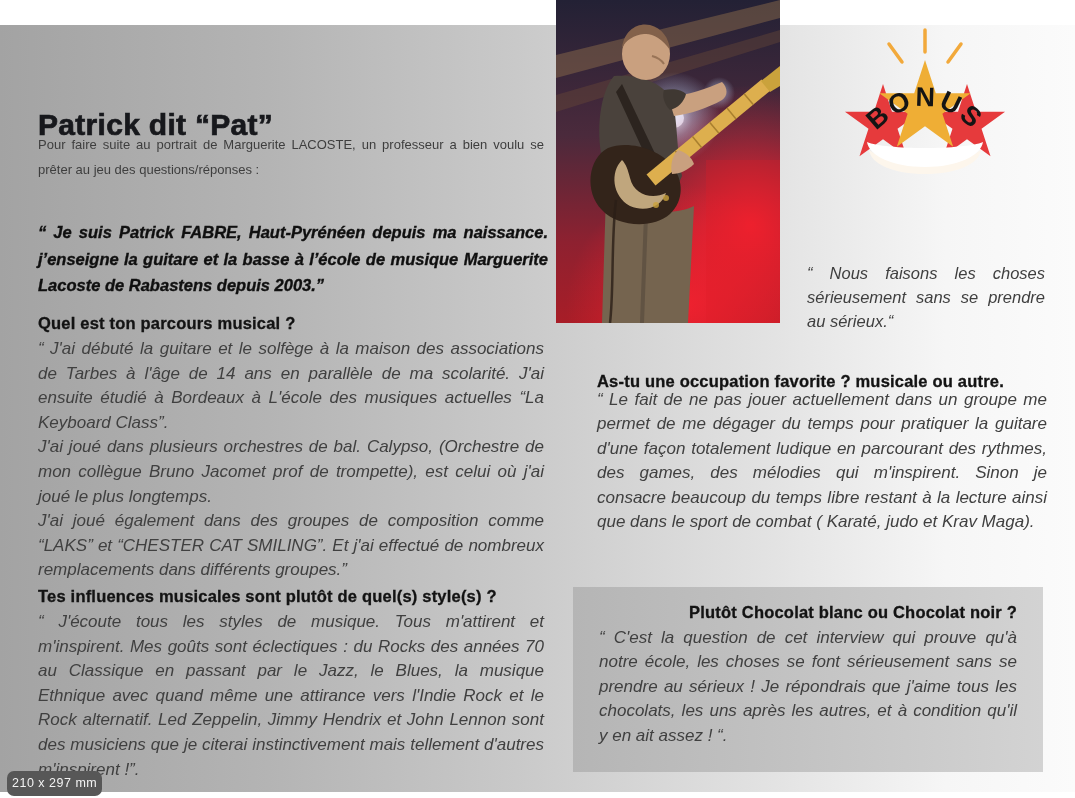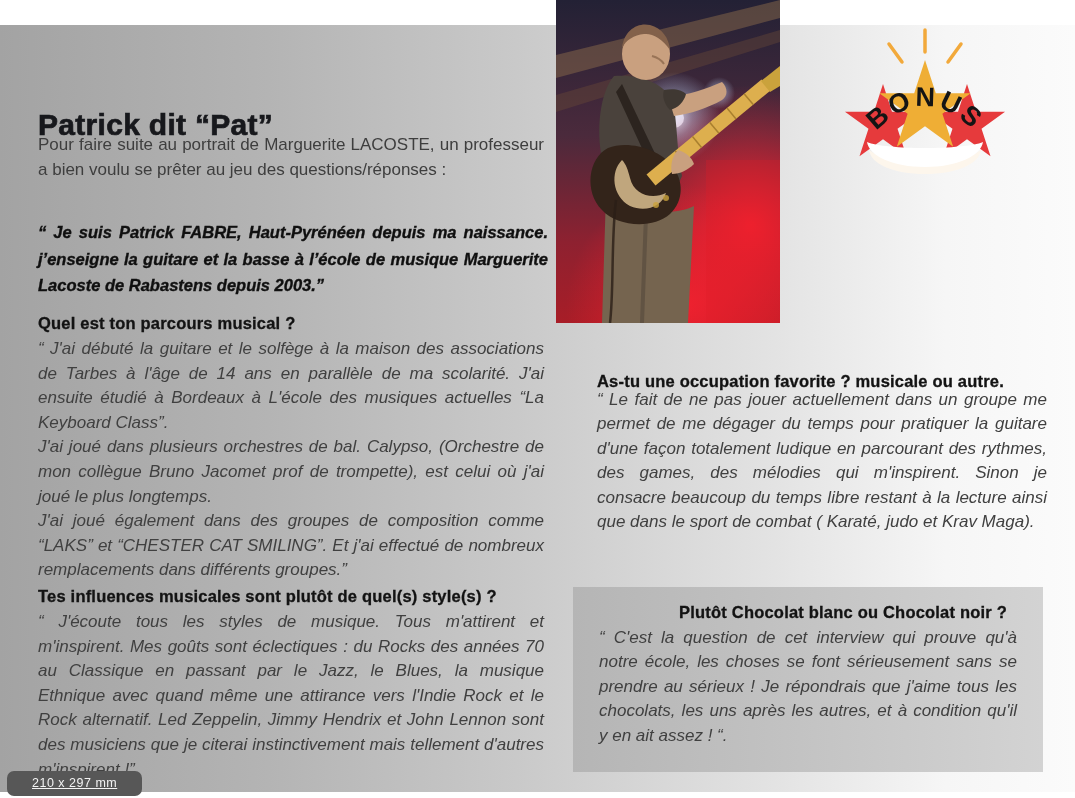--- a/index.html
+++ b/index.html
@@ -14,21 +14,21 @@
   .abs{position:absolute;}
   .kicker{
     font-size:34px;font-weight:900;color:#fa333f;letter-spacing:1px;
     -webkit-text-stroke:1.7px #fa333f;line-height:1;
   }
   .doc-title{
     font-size:30px;font-weight:900;color:#17181c;letter-spacing:.3px;
     -webkit-text-stroke:.7px #17181c;line-height:1;margin-top:20px;
   }
   .intro{
-    font-size:17px;line-height:25px;color:#3e3e3e;text-align:justify;
+    font-size:13px;line-height:25px;color:#3e3e3e;text-align:justify;
   }
   .lead-quote{
     font-size:16.5px;line-height:26.5px;font-weight:800;font-style:italic;
     color:#101010;text-align:justify;-webkit-text-stroke:.35px #101010;
   }
   .qh{
     font-size:16.5px;font-weight:800;color:#131313;white-space:nowrap;
     -webkit-text-stroke:.3px #131313;letter-spacing:.2px;text-align:right;
   }
   .ans{
@@ -36,27 +36,27 @@
     text-align:justify;white-space:pre-line;
   }
   .bonus-h{
     font-size:17px;line-height:26px;font-weight:800;font-style:italic;
     color:#232838;text-align:justify;-webkit-text-stroke:.35px #232838;
   }
   .bonus-a{
     font-size:16.5px;line-height:24px;font-style:italic;color:#3f3f3f;text-align:justify;
   }
   .choc-box{
-    box-sizing:border-box;padding:16px 36px 14px 26px;overflow:hidden;
+    box-sizing:border-box;padding:16px 26px 14px 26px;overflow:hidden;
     background:linear-gradient(90deg,#b5b5b5 0%,#c2c2c2 45%,#d3d3d3 100%);
   }
   .choc-box .qh{margin:0 0 4px 0;}
   .size-badge{
     background:#575757;color:#f3f3f3;font-size:12.5px;letter-spacing:.5px;
-    padding:5px 25px;border-radius:7px;line-height:1.2;text-decoration:underline;
+    padding:5px 5px;border-radius:7px;line-height:1.2;
   }
   .photo-frame{overflow:hidden;}
 </style>
 </head>
 <body>
 
 <div class="canvas">
 
   <div class="page"></div>
 
@@ -147,20 +147,21 @@
       <path d="M 85 140 C 101 140 125 136 139 126 C 137 140 115 150 83 150 C 51 150 29 140 27 126 C 41 136 67 140 85 140 Z" fill="#fdf6ec"></path>
       <path d="M 25 118 C 43 126 123 126 141 118 C 139 132 115 143 83 143 C 51 143 27 132 25 118 Z" fill="#ffffff"></path>
       <path id="bonusArc" d="M 28 114 Q 83 50 138 114" fill="none"></path>
       <text font-family="Liberation Sans, sans-serif" font-size="27" font-weight="900" fill="#141414" letter-spacing="3">
         <textPath href="#bonusArc" startOffset="50%" text-anchor="middle">BONUS</textPath>
       </text>
     </svg>
   </div>
 
 
+  <div class="abs bonus-a" style="left:807px;top:261px;width:238px;">“ Nous faisons les choses sérieusement sans se prendre au sérieux.“</div>
 
   <div class="abs qh" style="left:597px;top:372px;">As-tu une occupation favorite ? musicale ou autre.</div>
 
   <div class="abs ans" style="left:597px;top:388px;width:450px;line-height:24.4px;">“ Le fait de ne pas jouer actuellement dans un groupe me permet de me dégager du temps pour pratiquer la guitare d'une façon totalement ludique en parcourant des rythmes, des games, des mélodies qui m'inspirent. Sinon je consacre beaucoup du temps libre restant à la lecture ainsi que dans le sport de combat ( Karaté, judo et Krav Maga).</div>
 
   <div class="abs choc-box" style="left:573px;top:587px;width:470px;height:185px;">
     <div class="qh">Plutôt Chocolat blanc ou Chocolat noir ?</div>
     <div class="ans" style="width:418px;line-height:24.4px;">“ C'est la question de cet interview qui prouve qu'à notre école, les choses se font sérieusement sans se prendre au sérieux ! Je répondrais que j'aime tous les chocolats, les uns après les autres, et à condition qu'il y en ait assez ! “.</div>
   </div>
 

